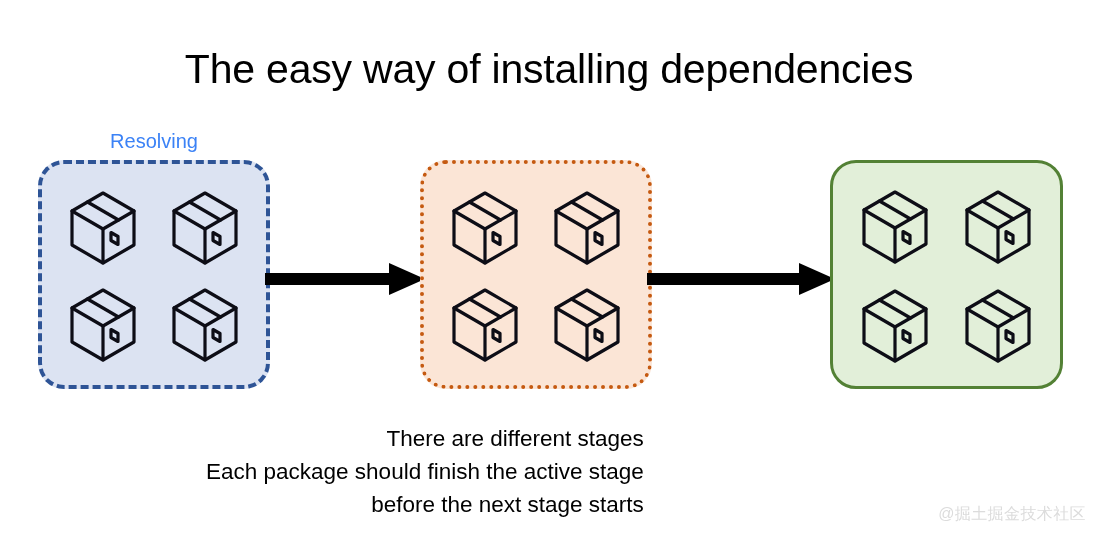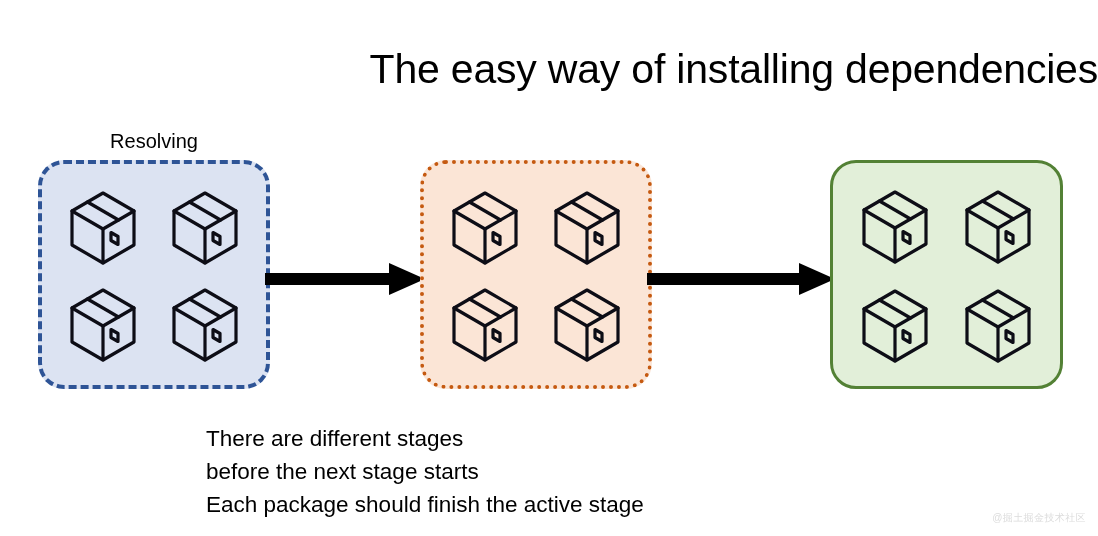--- a/index.html
+++ b/index.html
@@ -22,35 +22,35 @@
     width: 1098px;
     height: 536px;
   }
 
   
   #title {
     position: absolute;
     left: 0;
     top: 44px;
     width: 1098px;
-    text-align: right;
+    text-align: center;
     font-size: 41px;
     font-weight: 400;
     letter-spacing: -0.2px;
     color: #000000;
     white-space: nowrap;
     line-height: 50px;
   }
 
   
   .stage-label {
     position: absolute;
     font-size: 20px;
     font-weight: 400;
-    color: #000000;
+    color: #3b82f6;
     text-align: center;
     white-space: nowrap;
     line-height: 24px;
   }
   #label-resolving { left: 38px;  top: 129px; width: 232px; }
   #label-fetching  { left: 420px; top: 129px; width: 232px; }
   #label-writing   { left: 830px; top: 127px; width: 233px; }
 
   
   .panel {
@@ -112,28 +112,28 @@
   
   #caption {
     position: absolute;
     left: 206px;
     top: 422px;
     font-size: 22.5px;
     line-height: 33px;
     color: #000000;
     white-space: nowrap;
   }
-  #caption div { font-weight: 400; }
+  #caption div { font-weight: 400; text-align: right; }
 
   
   #watermark {
     position: absolute;
     right: 12px;
     bottom: 11px;
-    font-size: 10px;
+    font-size: 16px;
     color: #dcdcdc;
     letter-spacing: 0.4px;
     white-space: nowrap;
   }
 </style>
 </head>
 <body>
 
 <div id="slide">
 
@@ -270,19 +270,19 @@
         <path d="M7 24 L38 42 L69 24"></path>
         <path d="M38 42 L38 76"></path>
         <path d="M22.5 15 L53.5 33"></path>
         <path d="M46 45.5 L53 49.5 L53 57.5 L46 53.5 Z"></path>
       </g>
     </svg>
   </div>
 
   <div id="caption">
     <div>There are different stages</div>
+    <div>Each package should finish the active stage</div>
     <div>before the next stage starts</div>
-    <div>Each package should finish the active stage</div>
   </div>
 
   <div id="watermark">@掘土掘金技术社区</div>
 
 </div>
 
 </body></html>

